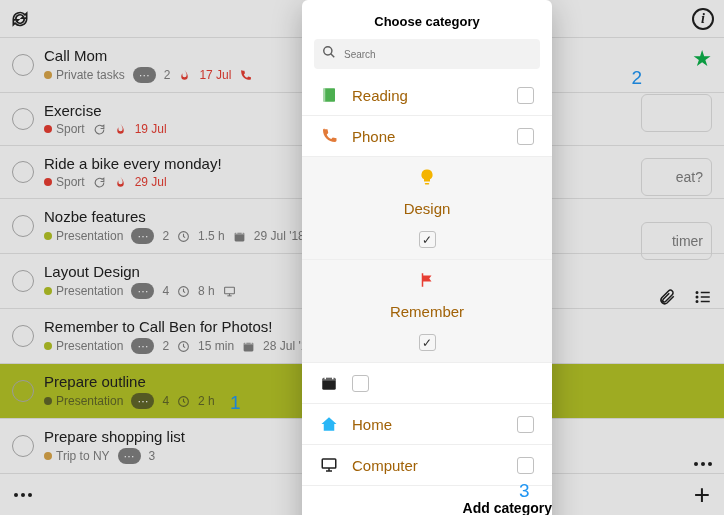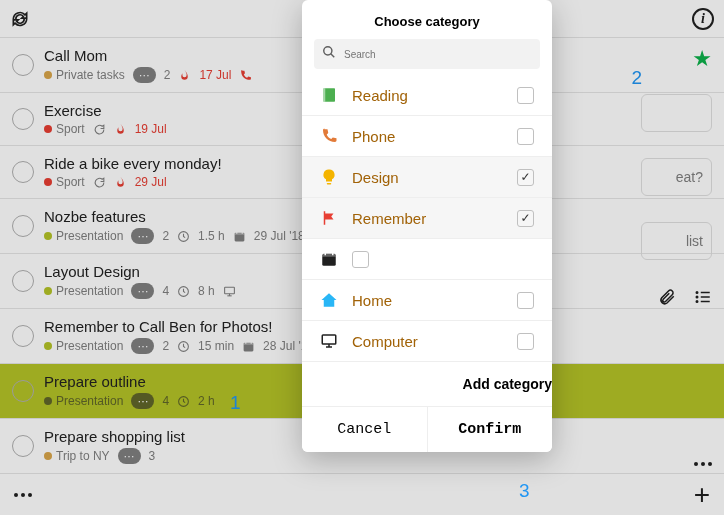--- a/index.html
+++ b/index.html
@@ -42,21 +42,21 @@
 
   .scrim { position:absolute; inset:0; background:rgba(0,0,0,0.12); }
 
   .modal { position:absolute; left:302px; top:0; width:250px; background:#fff; border-radius:6px; box-shadow:0 8px 30px rgba(0,0,0,0.25); overflow:hidden; display:flex; flex-direction:column; }
   .modal-title { text-align:center; font-size:13px; font-weight:600; padding:14px 0 10px; }
   .modal-search-wrap { padding:0 12px 6px; }
   .modal-search { display:flex; align-items:center; background:#f2f2f2; border-radius:4px; padding:6px 8px; gap:8px; }
   .modal-search input { border:none; background:transparent; outline:none; font-size:10px; flex:1; color:#333; }
   .cat-list { }
   .cat-row { display:flex; align-items:center; padding:11px 18px; border-bottom:1px solid #eee; gap:14px; }
-  .cat-row.sel { background:#f6f6f6; }
+  .cat-row.sel { background:#f6f6f6;flex-direction:column; }
   .cat-ic { width:18px; height:18px; display:inline-flex; align-items:center; justify-content:center; }
   .cat-ic svg{width:100%;height:100%;}
   .cat-label { flex:1; font-size:15px; color:#a16207; }
   .cat-check { width:17px; height:17px; border:1px solid #c0c0c0; border-radius:3px; display:inline-flex; align-items:center; justify-content:center; font-size:12px; color:#333; }
   .add-cat { text-align:right; font-size:14px; font-weight:600; padding:14px 0; border-bottom:1px solid #eee; }
   .modal-footer { display:flex; }
   .modal-footer button { flex:1; border:none; background:#fff; font-size:15px; padding:14px 3px; cursor:pointer;font-family:Liberation Mono, monospace; }
   .modal-footer button.confirm { font-weight:600; border-left:1px solid #eee; }
   .ellipsis-h{display:inline-flex;gap:3px;}
   .ellipsis-h span{width:4px;height:4px;background:#202020;border-radius:50%;}
@@ -253,21 +253,21 @@
   </div>
 </div>
 
 <div class="side-panel">
   <div style="text-align:right"><span class="star">★</span></div>
   <div class="side-row"></div>
   <div class="side-row">
       <span>eat?</span>
     </div>
   <div class="side-row">
-      <span>list</span>
+      <span>timer</span>
     </div>
   <div class="side-icons">
     <span><svg width="18" height="18" viewBox="0 0 24 24" fill="none" stroke="#202020" stroke-width="2">
           <path d="M21 11l-9 9a5 5 0 0 1-7-7l9-9a3.5 3.5 0 0 1 5 5l-9 9a2 2 0 0 1-3-3l8-8"></path>
         </svg></span>
     <span><svg width="18" height="18" viewBox="0 0 24 24" fill="none" stroke="#202020" stroke-width="2">
           <circle cx="4" cy="6" r="1"></circle>
           <circle cx="4" cy="12" r="1"></circle>
           <circle cx="4" cy="18" r="1"></circle>
           <line x1="9" y1="6" x2="21" y2="6"></line>

